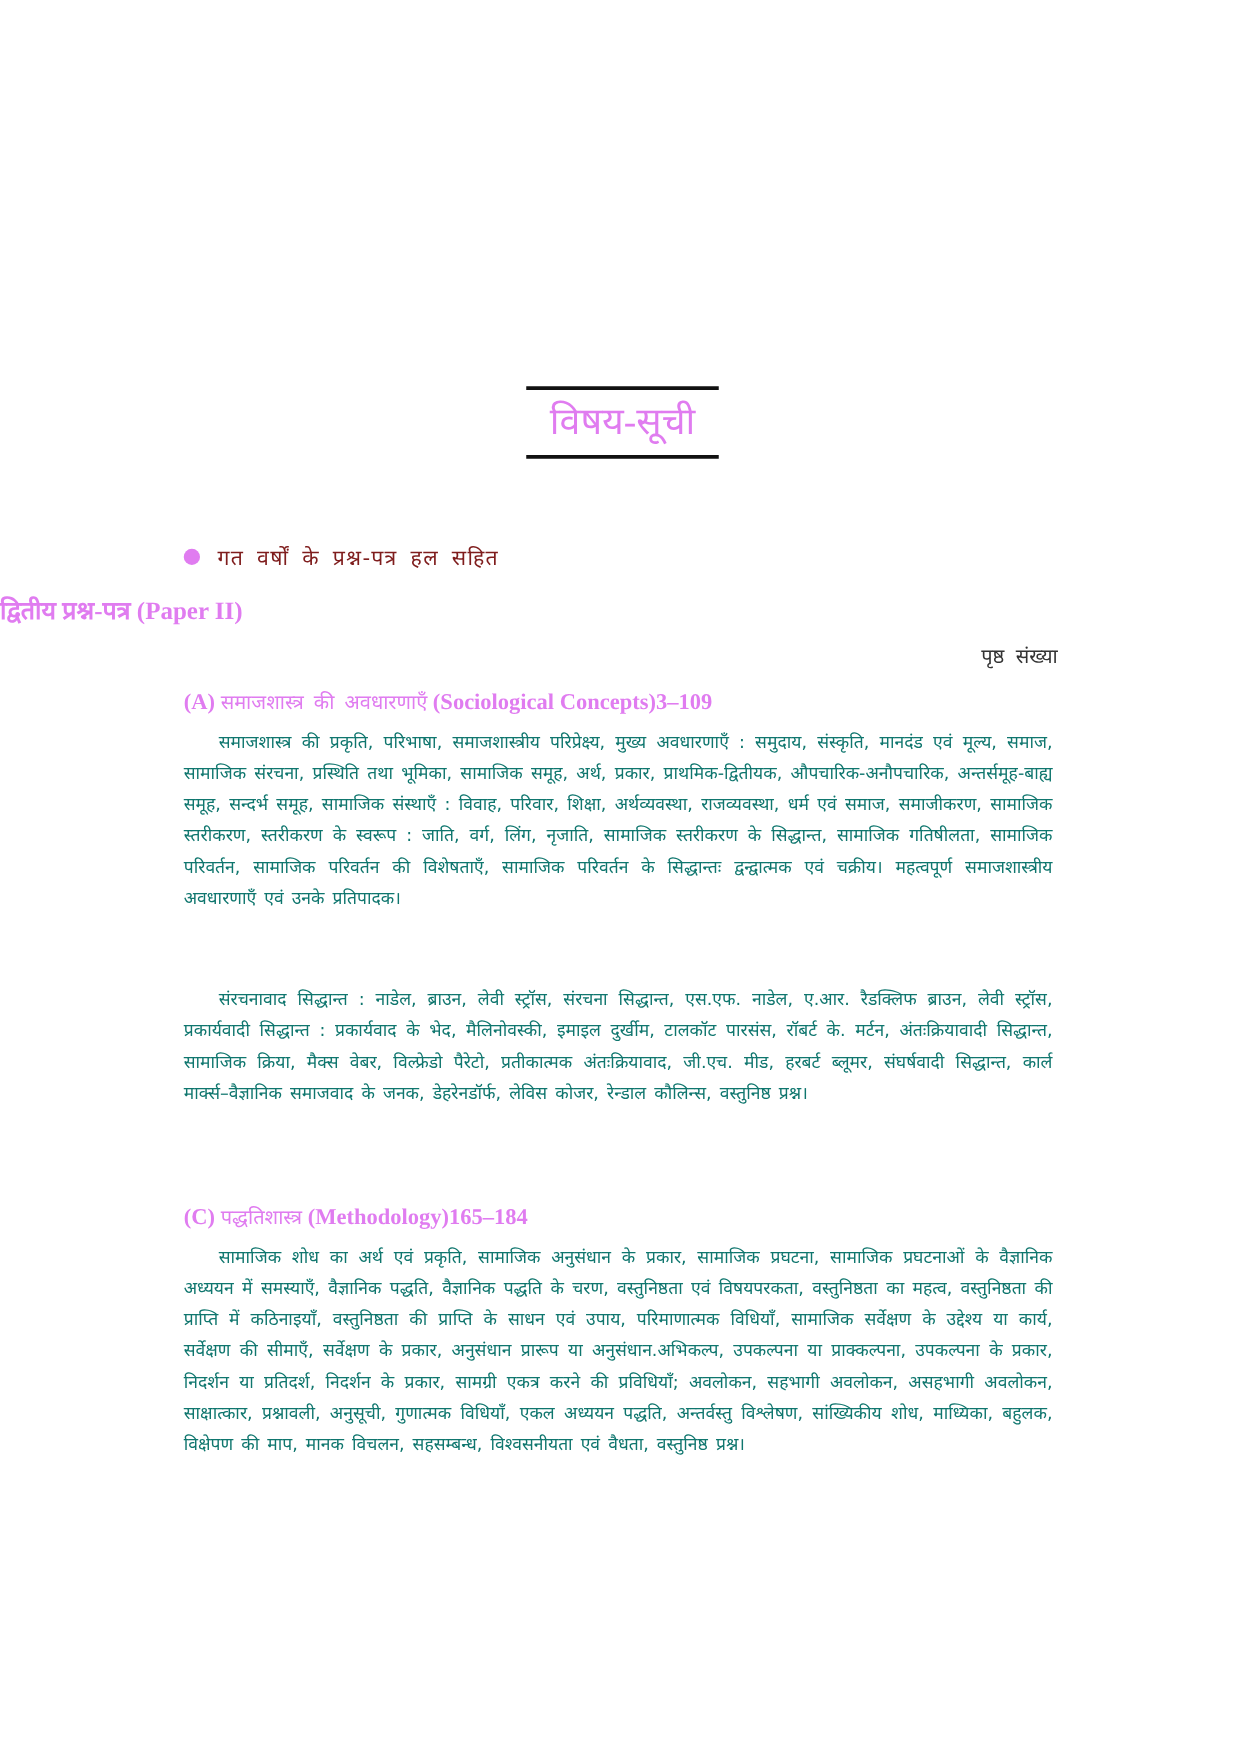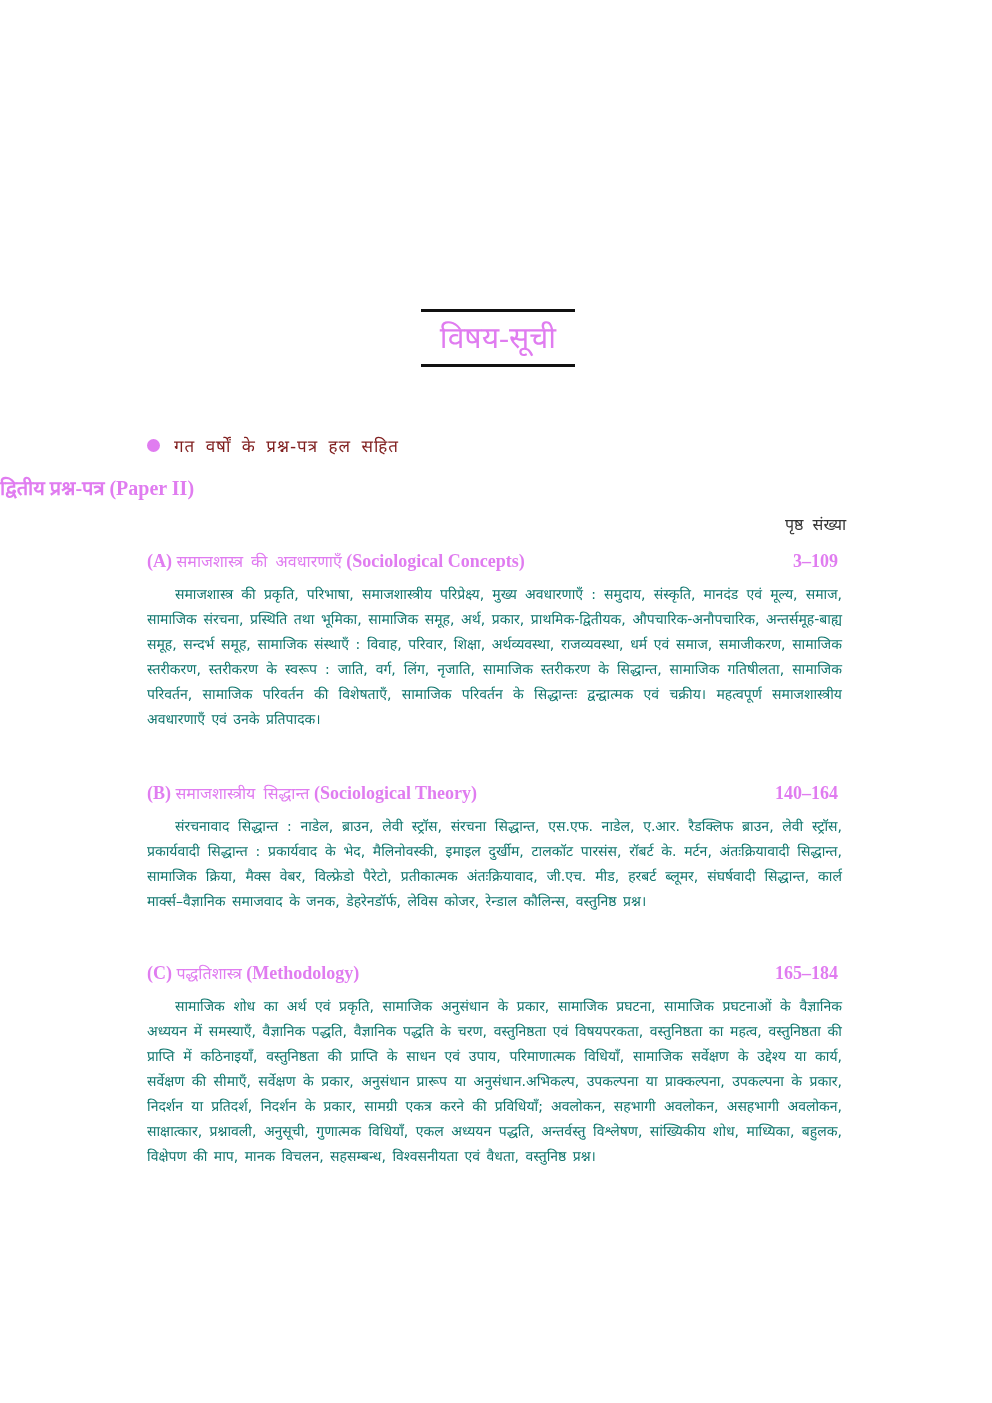--- a/index.html
+++ b/index.html
@@ -77,21 +77,21 @@
       word-spacing: 4px;
       margin-left: 28px;
     }
     .section {
       position: absolute;
       left: 147px;
       width: 695px;
     }
     .sec-head {
       display: flex;
-      justify-content: space-between;
+      justify-content: flex-start;
       align-items: baseline;
       color: #e07cf0;
       font-family: "Liberation Serif", serif;
       font-weight: bold;
       font-size: 18px;
       height: 26px;
     }
     .sec-head .pages {
       padding-right: 4px;
       font-size: 18px;
@@ -134,28 +134,20 @@
       <span>(A)</span>
       <span class="hi">समाजशास्त्र की अवधारणाएँ</span>
       <span>(Sociological Concepts)</span>
     </span>
     <span class="pages">3–109</span>
   </div>
   <div class="sec-body">समाजशास्त्र की प्रकृति, परिभाषा, समाजशास्त्रीय परिप्रेक्ष्य, मुख्य अवधारणाएँ : समुदाय, संस्कृति, मानदंड एवं मूल्य, समाज, सामाजिक संरचना, प्रस्थिति तथा भूमिका, सामाजिक समूह, अर्थ, प्रकार, प्राथमिक-द्वितीयक, औपचारिक-अनौपचारिक, अन्तर्समूह-बाह्य समूह, सन्दर्भ समूह, सामाजिक संस्थाएँ : विवाह, परिवार, शिक्षा, अर्थव्यवस्था, राजव्यवस्था, धर्म एवं समाज, समाजीकरण, सामाजिक स्तरीकरण, स्तरीकरण के स्वरूप : जाति, वर्ग, लिंग, नृजाति, सामाजिक स्तरीकरण के सिद्धान्त, सामाजिक गतिषीलता, सामाजिक परिवर्तन, सामाजिक परिवर्तन की विशेषताएँ, सामाजिक परिवर्तन के सिद्धान्तः द्वन्द्वात्मक एवं चक्रीय। महत्वपूर्ण समाजशास्त्रीय अवधारणाएँ एवं उनके प्रतिपादक।</div>
 </div>
 
 <div class="section" style="top:782px;">
-  <div class="sec-head">
-    <span class="sec-title">
-      <span>(B)</span>
-      <span class="hi">समाजशास्त्रीय सिद्धान्त</span>
-      <span>(Sociological Theory)</span>
-    </span>
-    <span class="pages">140–164</span>
-  </div>
   <div class="sec-body">संरचनावाद सिद्धान्त : नाडेल, ब्राउन, लेवी स्ट्रॉस, संरचना सिद्धान्त, एस.एफ. नाडेल, ए.आर. रैडक्लिफ ब्राउन, लेवी स्ट्रॉस, प्रकार्यवादी सिद्धान्त : प्रकार्यवाद के भेद, मैलिनोवस्की, इमाइल दुर्खीम, टालकॉट पारसंस, रॉबर्ट के. मर्टन, अंतःक्रियावादी सिद्धान्त, सामाजिक क्रिया, मैक्स वेबर, विल्फ्रेडो पैरेटो, प्रतीकात्मक अंतःक्रियावाद, जी.एच. मीड, हरबर्ट ब्लूमर, संघर्षवादी सिद्धान्त, कार्ल मार्क्स–वैज्ञानिक समाजवाद के जनक, डेहरेनडॉर्फ, लेविस कोजर, रेन्डाल कौलिन्स, वस्तुनिष्ठ प्रश्न।</div>
 </div>
 
 <div class="section" style="top:962px;">
   <div class="sec-head">
     <span class="sec-title">
       <span>(C)</span>
       <span class="hi">पद्धतिशास्त्र</span>
       <span>(Methodology)</span>
     </span>

